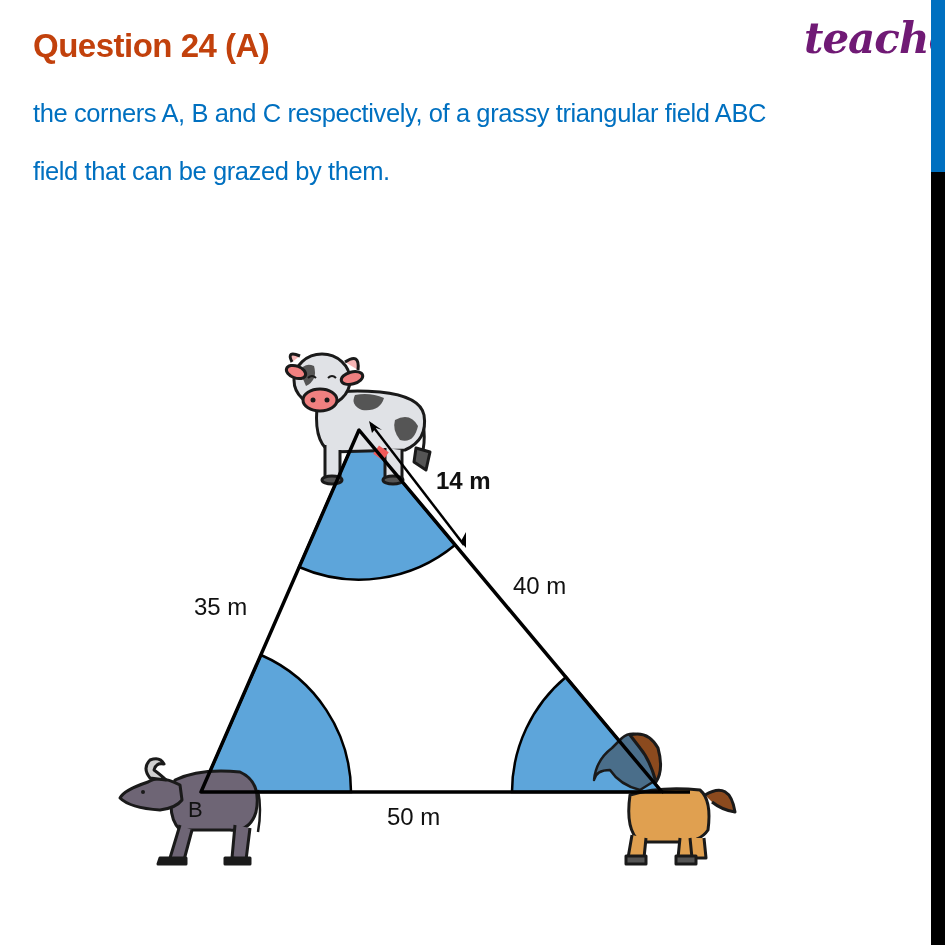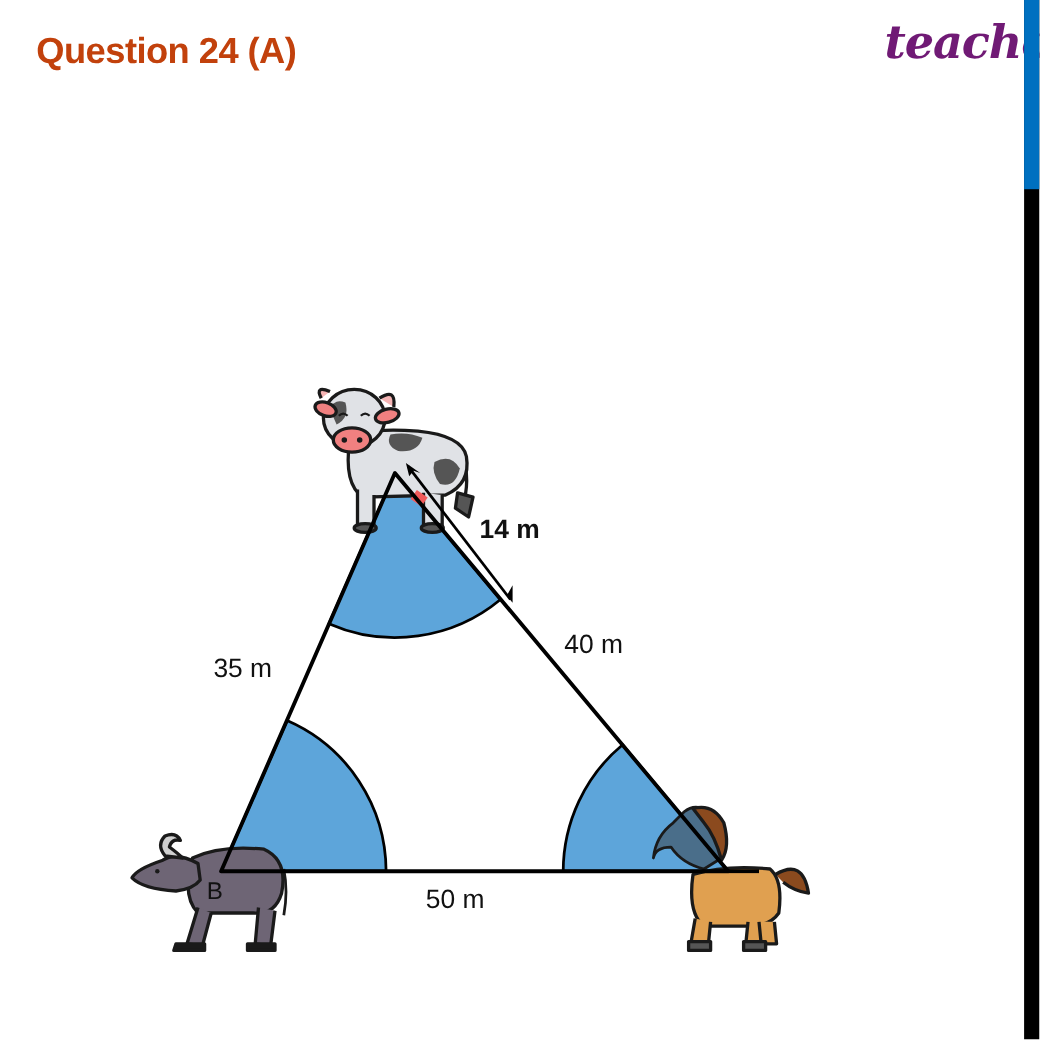--- a/index.html
+++ b/index.html
@@ -32,20 +32,22 @@
 <body>
 
 <div class="title">Question 24 (A)</div>
 <div class="brand">teachoo</div>
 
 <div class="right-bar">
   <div class="accent"></div>
 </div>
 
 <div class="question">
+  <p>the corners A, B and C respectively, of a grassy triangular field ABC</p>
+  <p>field that can be grazed by them.</p>
 </div>
 
 <svg class="diagram" width="945" height="945" viewBox="0 0 945 945">
 
   <path d="M359,430 L299,567 A150,150 0 0 0 455,545 Z" fill="#5DA5DA" stroke="#000" stroke-width="2.5"></path>
   <path d="M201,792 L261,655 A150,150 0 0 1 351,792 Z" fill="#5DA5DA" stroke="#000" stroke-width="2.5"></path>
   <path d="M662,792 L512,792 A150,150 0 0 1 566,677 Z" fill="#5DA5DA" stroke="#000" stroke-width="2.5"></path>
 
   <g stroke="#1a1a1a" stroke-width="3" stroke-linejoin="round">
 

